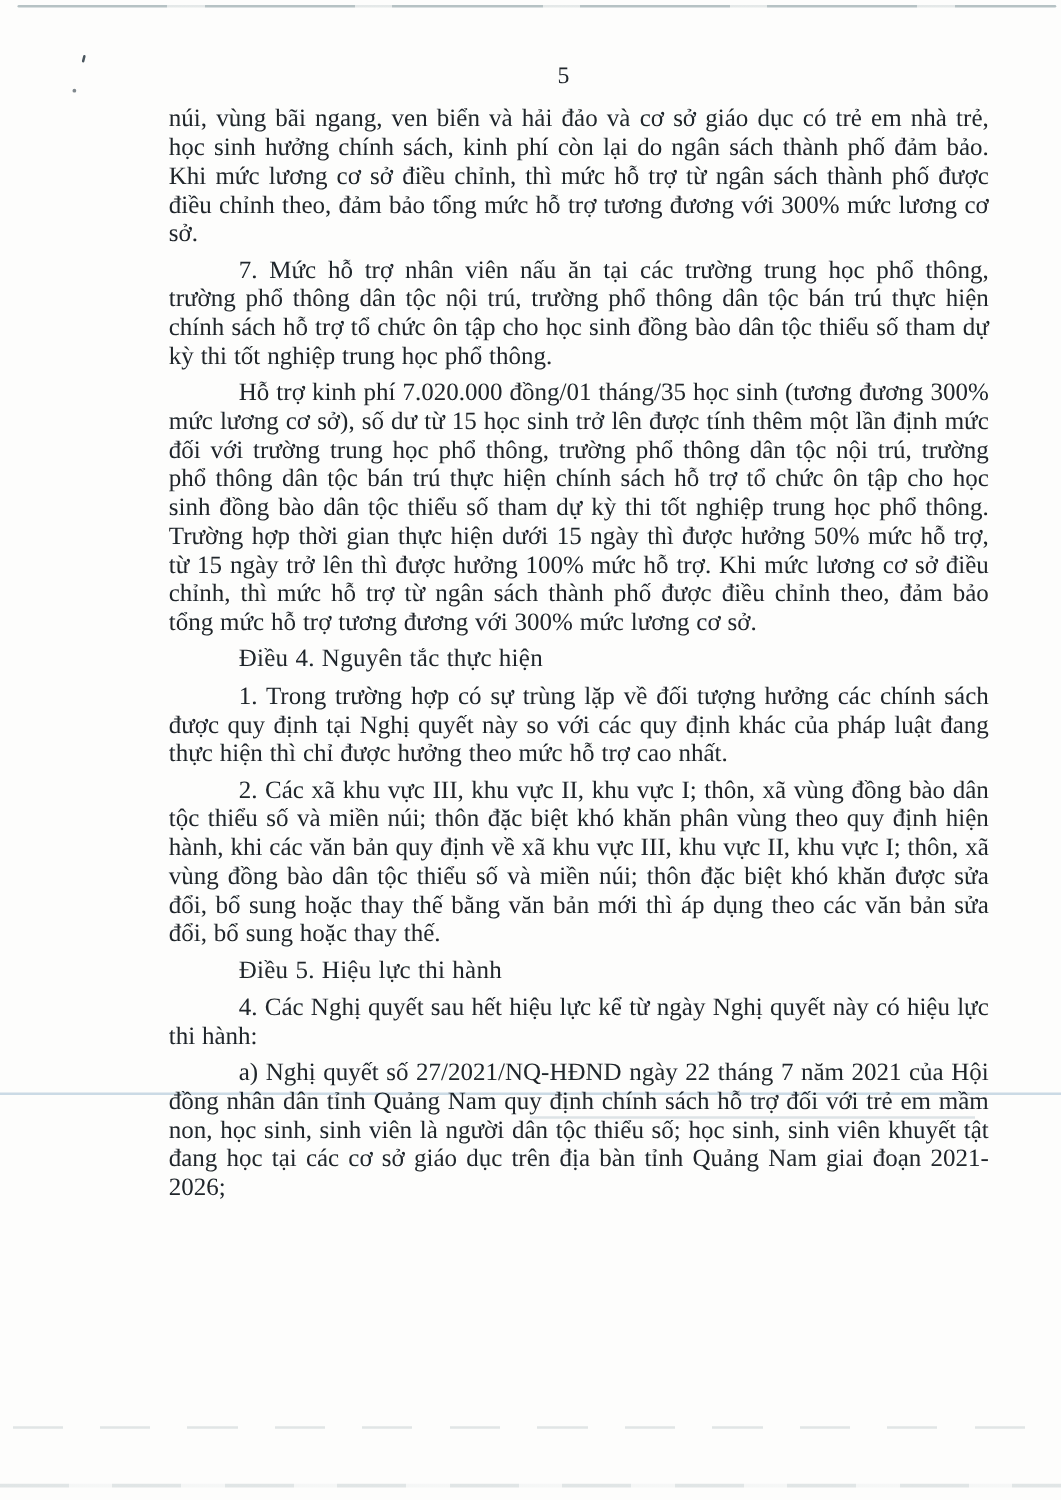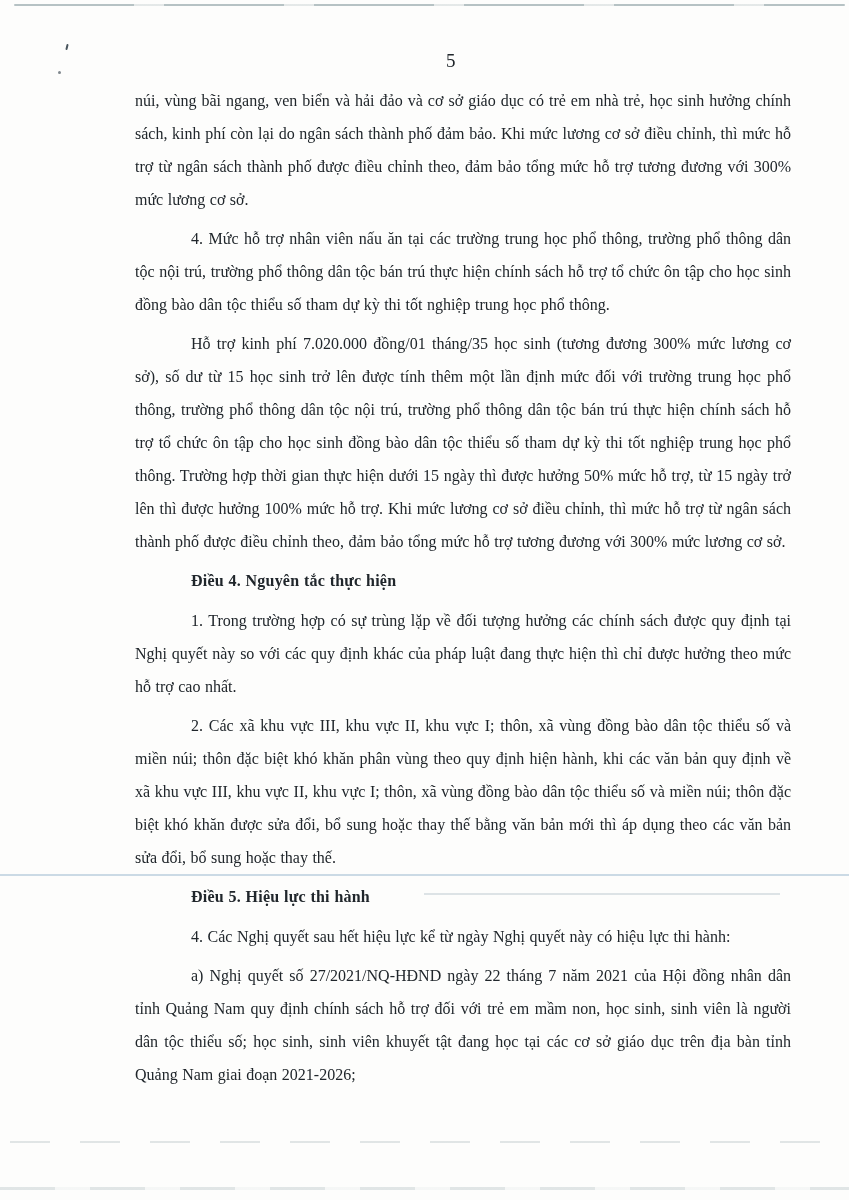--- a/index.html
+++ b/index.html
@@ -60,29 +60,29 @@
   }
   .page-number {
     position: absolute; top: 50px; left: 446px;
     font-size: 19px; line-height: 22px;
   }
   .content {
     position: absolute; left: 135px; top: 84px; width: 656px;
   }
   .content p {
     margin: 0 0 6px 0;
-    font-size: 16px;
-    line-height: 33px;
+    font-size: 20px;
+    line-height: 23px;
     text-align: justify;
     text-indent: 56px;
     word-spacing: 0.5px;
   }
   .content p.cont { text-indent: 0; }
   .content p.h {
-    font-weight: bold;
+    font-weight: normal;
     text-align: left;
     margin-top: 4px; margin-bottom: 7px;
     letter-spacing: 0.2px;
   }
 </style>
 </head>
 <body>
 
 <div class="page">
 
@@ -90,21 +90,21 @@
   <div class="speck-1"></div>
   <div class="speck-2"></div>
 
   <div class="page-number">5</div>
 
   <div class="scan-rule-blue"></div>
   <div class="scan-rule-partial"></div>
 
   <div class="content">
     <p class="cont">núi, vùng bãi ngang, ven biển và hải đảo và cơ sở giáo dục có trẻ em nhà trẻ, học sinh hưởng chính sách, kinh phí còn lại do ngân sách thành phố đảm bảo. Khi mức lương cơ sở điều chỉnh, thì mức hỗ trợ từ ngân sách thành phố được điều chỉnh theo, đảm bảo tổng mức hỗ trợ tương đương với 300% mức lương cơ sở.</p>
-    <p>4. Mức hỗ trợ nhân viên nấu ăn tại các trường trung học phổ thông, trường phổ thông dân tộc nội trú, trường phổ thông dân tộc bán trú thực hiện chính sách hỗ trợ tổ chức ôn tập cho học sinh đồng bào dân tộc thiểu số tham dự kỳ thi tốt nghiệp trung học phổ thông.</p>
+    <p>7. Mức hỗ trợ nhân viên nấu ăn tại các trường trung học phổ thông, trường phổ thông dân tộc nội trú, trường phổ thông dân tộc bán trú thực hiện chính sách hỗ trợ tổ chức ôn tập cho học sinh đồng bào dân tộc thiểu số tham dự kỳ thi tốt nghiệp trung học phổ thông.</p>
     <p>Hỗ trợ kinh phí 7.020.000 đồng/01 tháng/35 học sinh (tương đương 300% mức lương cơ sở), số dư từ 15 học sinh trở lên được tính thêm một lần định mức đối với trường trung học phổ thông, trường phổ thông dân tộc nội trú, trường phổ thông dân tộc bán trú thực hiện chính sách hỗ trợ tổ chức ôn tập cho học sinh đồng bào dân tộc thiểu số tham dự kỳ thi tốt nghiệp trung học phổ thông. Trường hợp thời gian thực hiện dưới 15 ngày thì được hưởng 50% mức hỗ trợ, từ 15 ngày trở lên thì được hưởng 100% mức hỗ trợ. Khi mức lương cơ sở điều chỉnh, thì mức hỗ trợ từ ngân sách thành phố được điều chỉnh theo, đảm bảo tổng mức hỗ trợ tương đương với 300% mức lương cơ sở.</p>
     <p class="h">Điều 4. Nguyên tắc thực hiện</p>
     <p>1. Trong trường hợp có sự trùng lặp về đối tượng hưởng các chính sách được quy định tại Nghị quyết này so với các quy định khác của pháp luật đang thực hiện thì chỉ được hưởng theo mức hỗ trợ cao nhất.</p>
     <p>2. Các xã khu vực III, khu vực II, khu vực I; thôn, xã vùng đồng bào dân tộc thiểu số và miền núi; thôn đặc biệt khó khăn phân vùng theo quy định hiện hành, khi các văn bản quy định về xã khu vực III, khu vực II, khu vực I; thôn, xã vùng đồng bào dân tộc thiểu số và miền núi; thôn đặc biệt khó khăn được sửa đổi, bổ sung hoặc thay thế bằng văn bản mới thì áp dụng theo các văn bản sửa đổi, bổ sung hoặc thay thế.</p>
     <p class="h">Điều 5. Hiệu lực thi hành</p>
     <p>4. Các Nghị quyết sau hết hiệu lực kể từ ngày Nghị quyết này có hiệu lực thi hành:</p>
     <p>a) Nghị quyết số 27/2021/NQ-HĐND ngày 22 tháng 7 năm 2021 của Hội đồng nhân dân tỉnh Quảng Nam quy định chính sách hỗ trợ đối với trẻ em mầm non, học sinh, sinh viên là người dân tộc thiểu số; học sinh, sinh viên khuyết tật đang học tại các cơ sở giáo dục trên địa bàn tỉnh Quảng Nam giai đoạn 2021-2026;</p>
   </div>
 
   <div class="scan-bottom-noise-1"></div>

